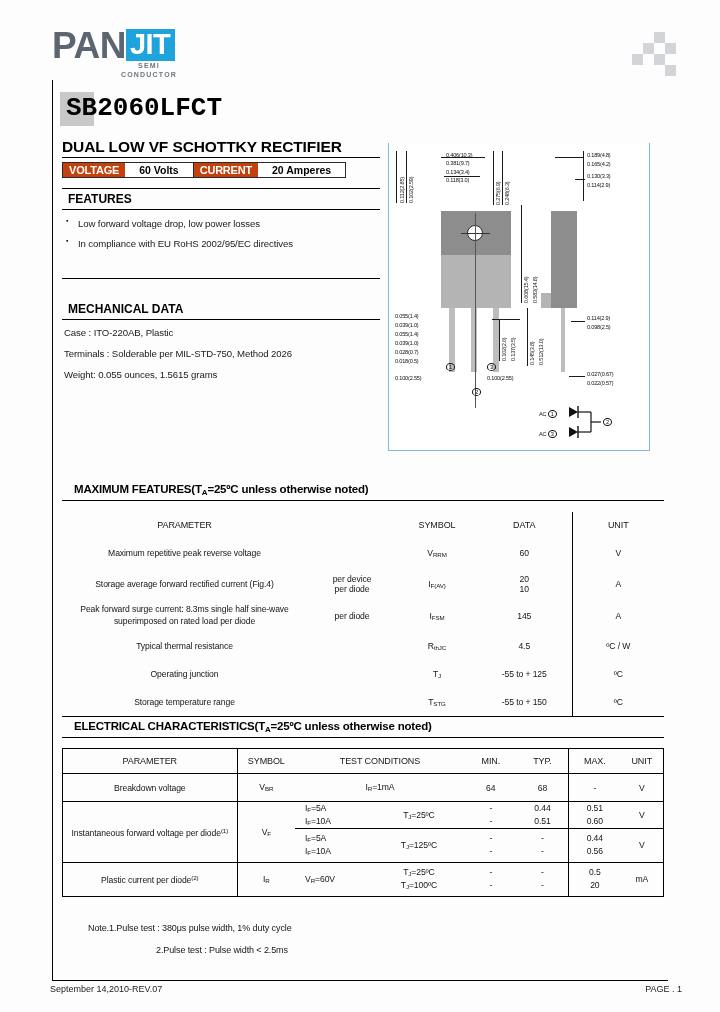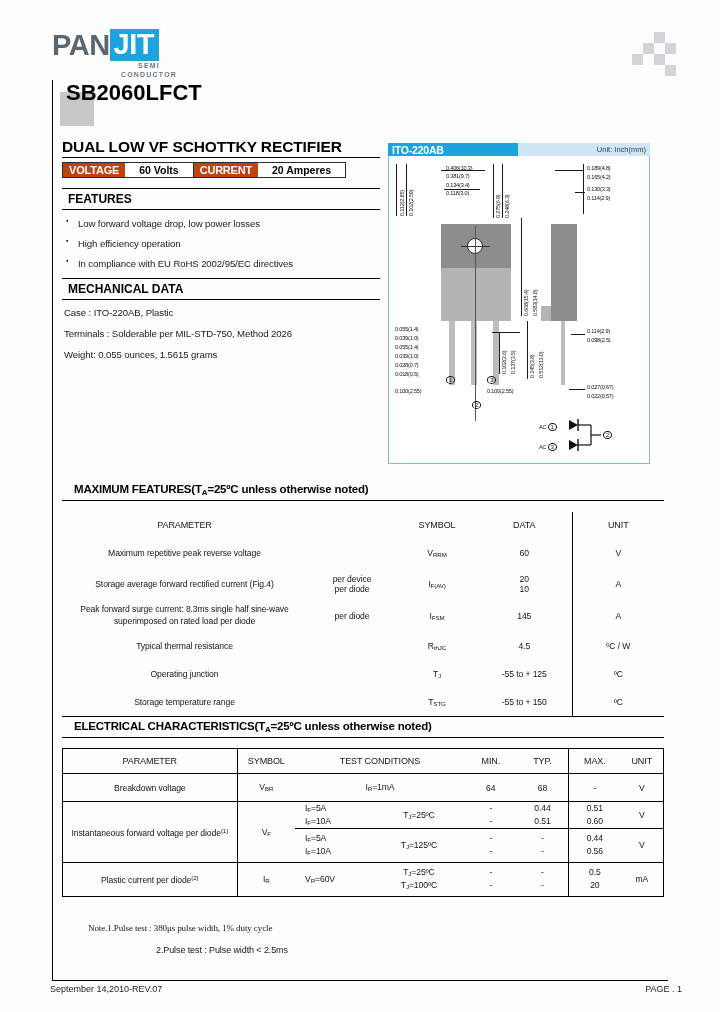--- a/index.html
+++ b/index.html
@@ -18,43 +18,43 @@
     overflow: hidden;
   }
   
   .dots { position: absolute; top: 32px; left: 632px; width: 56px; height: 46px; }
   .dots i { position: absolute; width: 11px; height: 11px; background: #d2d4d8; display:block; }
 
   
   .logo-wrap { position: absolute; left: 52px; top: 30px; width: 150px; }
   .logo-row { display: flex; align-items: center; height: 30px; }
   .logo-pan {
-    font-size: 29px; font-weight: bold; letter-spacing: -0.5px;
+    font-size: 37px; font-weight: bold; letter-spacing: -0.5px;
     color: #5c6670; font-family: "Liberation Sans", sans-serif;
     line-height: 1;
   }
   .logo-jit {
     background: #1fa3dd; color: #ffffff; font-size: 29px; font-weight: bold;
     padding: 1px 5px 2px 4px; line-height: 1; letter-spacing: -0.5px;
     font-family: "Liberation Sans", sans-serif;
   }
   .logo-sub {
     font-size: 7px; color: #6d757d; letter-spacing: 1.2px;
     text-align: center; margin-top: 2px; line-height: 1.25;
     padding-left: 44px; font-weight: bold;
   }
 
   
   .vline-left { position: absolute; left: 52px; top: 80px; width: 1px; height: 900px; background: #000; }
   .hline-bot  { position: absolute; left: 52px; top: 980px; width: 616px; height: 1px; background: #000; }
 
   
   .partno-band { position: absolute; left: 60px; top: 92px; width: 34px; height: 34px; background: #c8c8c8; }
-  .partno { position: absolute; left: 66px; top: 80px; font-size: 22px; font-weight: bold; color: #000;
-            letter-spacing: 0px; }
+  .partno { position: absolute; left: 66px; top: 93px; font-size: 26px; font-weight: bold; color: #000;
+            letter-spacing: 0px; font-family: Liberation Mono, monospace; }
 
   
   .maintitle { position: absolute; left: 62px; top: 138px; font-size: 15.5px; font-weight: bold; color:#000;
                letter-spacing: -0.1px; }
 
   
   .chips { position: absolute; left: 62px; top: 162px; display:flex; height: 16px; border: 1px solid #2a2a2a; }
   .chip-l { background: #c2410c; color:#fff; font-size: 11px; font-weight:bold; padding: 0 6px;
             display:flex; align-items:center; letter-spacing:-0.2px;}
   .chip-v { background: #fff; color:#000; font-size: 10.5px; font-weight:bold; padding: 0 14px;
@@ -156,41 +156,36 @@
     <div class="chip-l">CURRENT</div>
     <div class="chip-v last">20 Amperes</div>
   </div>
 
   <div class="sec" style="top:188px;">
     <div class="rule"></div>
     <div class="sec-title" style="padding:3px 0 3px 6px;">FEATURES</div>
     <div class="rule"></div>
     <div class="feat-list">
       <div class="feat-item">Low forward voltage drop, low power losses</div>
-      <div class="feat-item">High efficiency operation</div>
       <div class="feat-item">In compliance with EU RoHS 2002/95/EC directives</div>
     </div>
   </div>
 
   <div class="sec" style="top:278px;">
     <div class="rule"></div>
-    <div class="sec-title" style="padding:3px 0 3px 6px;">MECHANICAL DATA</div>
+    <div class="sec-title" style="padding:3px 0 3px 6px;margin-top:20px;">MECHANICAL DATA</div>
     <div class="rule"></div>
     <div class="mech-list">
       <div class="mech-item">Case : ITO-220AB, Plastic</div>
       <div class="mech-item">Terminals : Solderable per MIL-STD-750, Method 2026</div>
       <div class="mech-item">Weight: 0.055 ounces, 1.5615 grams</div>
     </div>
   </div>
 
   <div class="pkg">
-    <div class="pkg-head">
-      <div class="pkg-head-l">ITO-220AB</div>
-      <div class="pkg-head-r">Unit: Inch(mm)</div>
-    </div>
     <div class="pkg-body">
 
       <div class="body-dark" style="left:52px;top:68px;width:70px;height:44px;"></div>
       <div class="body-light" style="left:52px;top:112px;width:70px;height:53px;"></div>
       <div class="hole" style="left:78px;top:82px;"></div>
 
       <div class="ln" style="left:72px;top:90px;width:29px;height:1px;background:#333;"></div>
       <div class="ln" style="left:86px;top:76px;width:1px;height:29px;background:#333;"></div>
 
       <div class="lead" style="left:60px;top:165px;width:6px;height:64px;"></div>
@@ -448,21 +443,21 @@
 -</td>
       <td style="white-space:pre-line;line-height:1.5;">-
 -</td>
       <td class="bl" style="white-space:pre-line;line-height:1.5;">0.5
 20</td>
       <td>mA</td>
     </tr>
   </tbody>
     </table>
 
-  <div class="notes" style="top:923px;font-family:Liberation Serif, serif;">Note.1.Pulse test : 380μs pulse width, 1% duty cycle</div>
+  <div class="notes" style="top:923px;">Note.1.Pulse test : 380μs pulse width, 1% duty cycle</div>
   <div class="notes" style="top:945px;left:112px;margin-left:44px;">2.Pulse test : Pulse width &lt; 2.5ms</div>
 
   <div class="hline-bot"></div>
 
   <div class="footer-l">September 14,2010-REV.07</div>
   <div class="footer-r">PAGE . 1</div>
 
 </div>
 
 </body></html>

